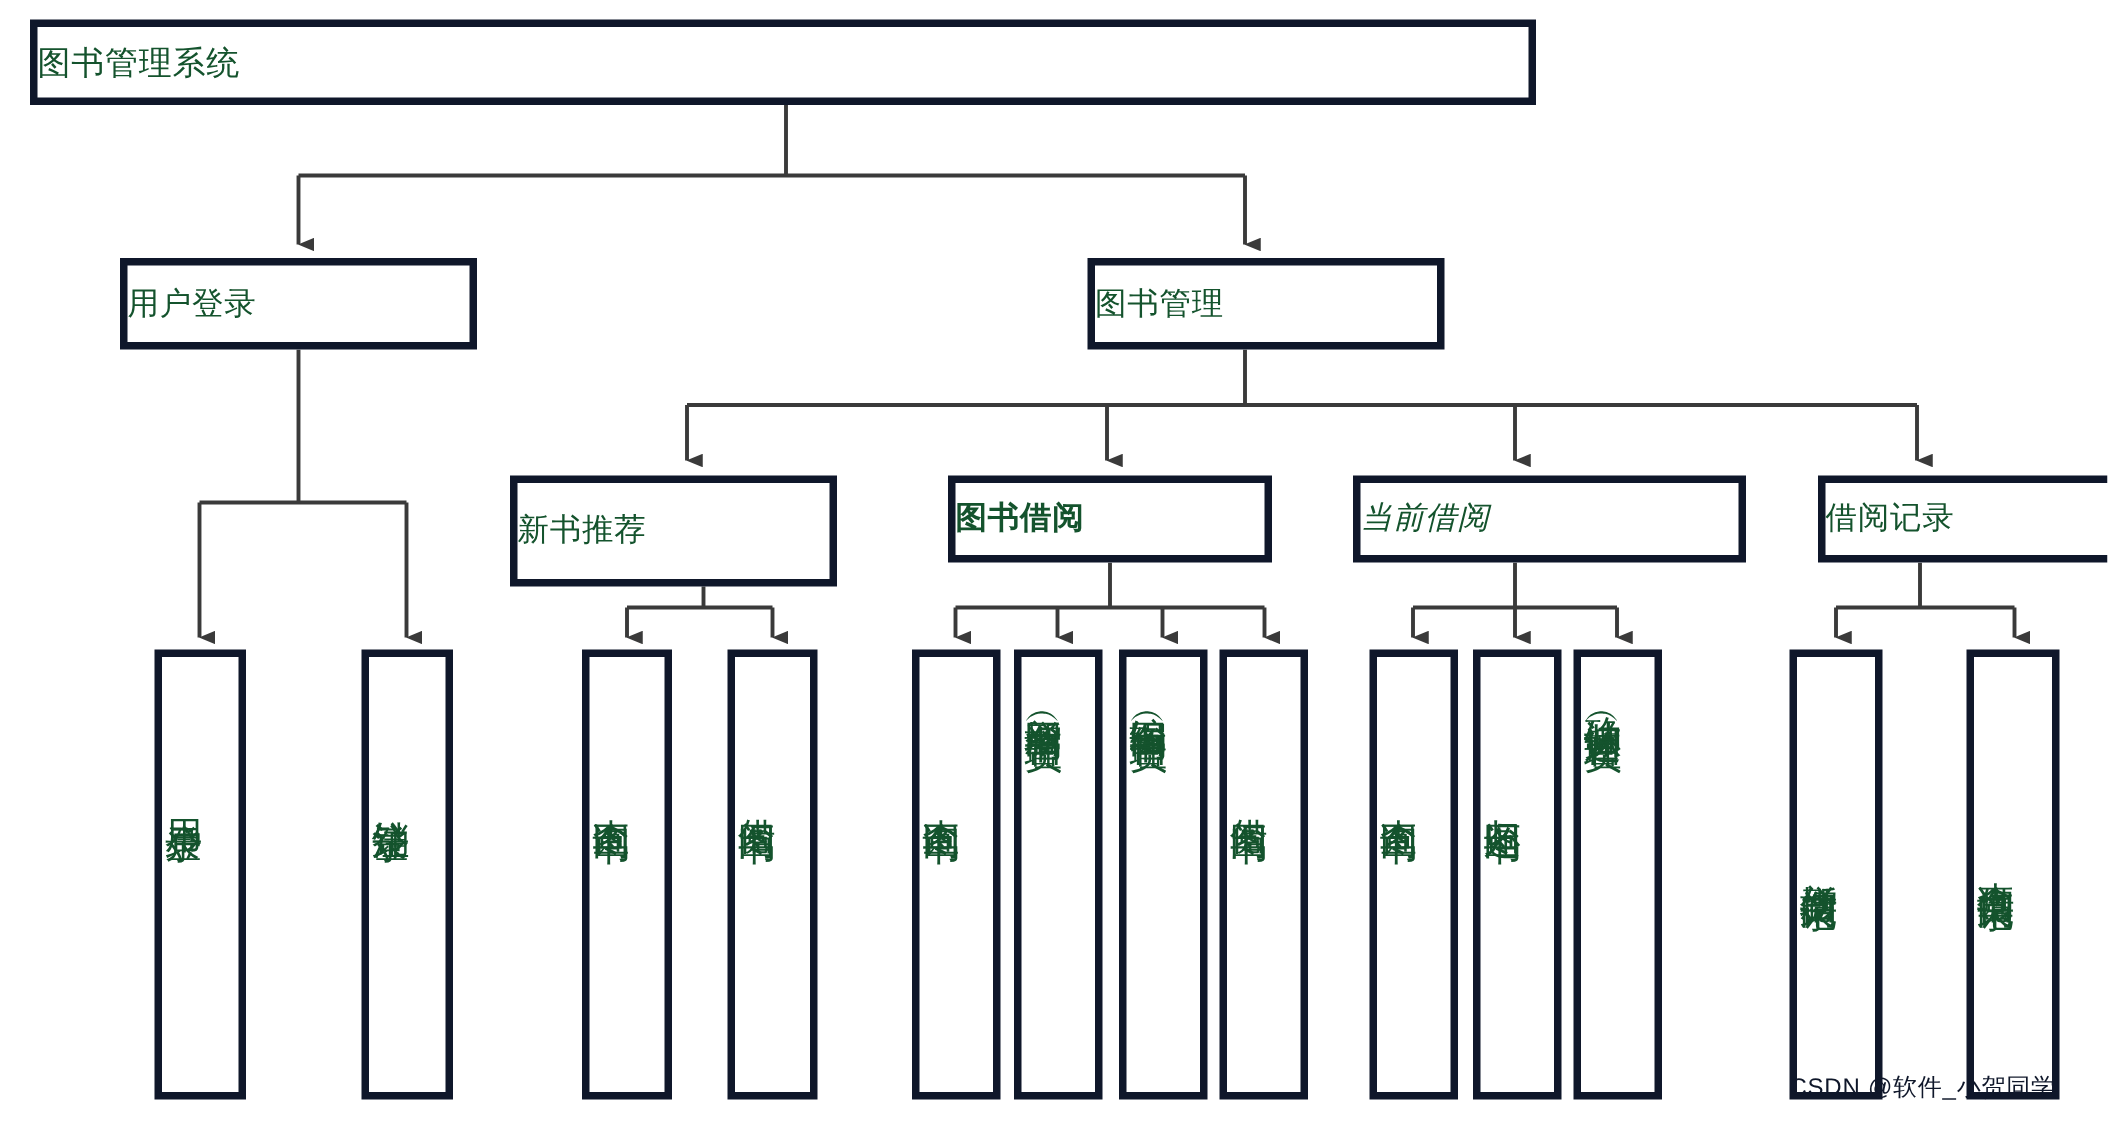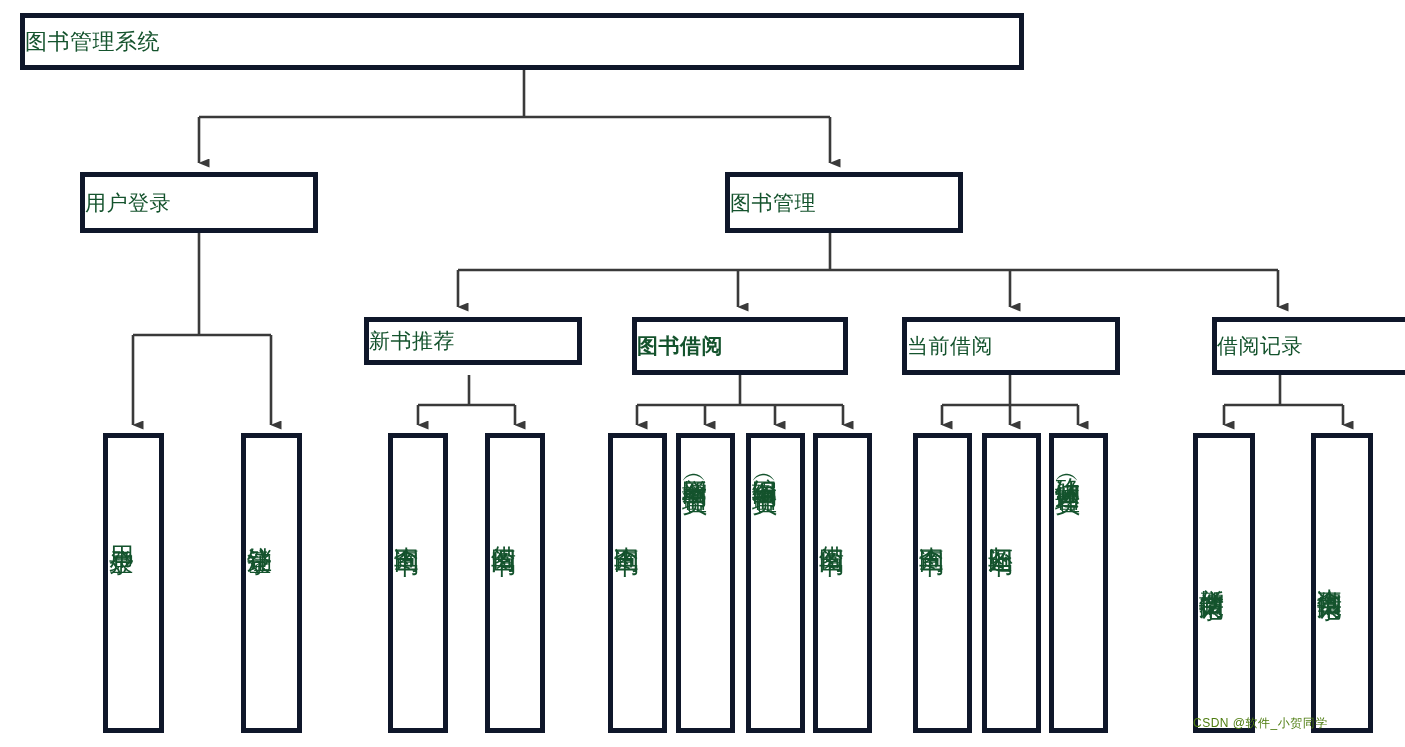--- a/index.html
+++ b/index.html
@@ -65,22 +65,22 @@
     margin-top: 78px;
   }
   .node.vert.tall .label {
     margin-top: 10px;
   }
   .node.vert.midshort .label {
     margin-top: 120px;
   }
   .watermark {
     position: absolute;
-    font-size: 12px;
-    color: #4d7c0f;
+    font-size: 16px;
+    color: #0f172a;
     letter-spacing: 0.5px;
     white-space: nowrap;
     user-select: none;
   }
 </style>
 </head>
 <body>
 
 <div id="canvas">
 
@@ -138,27 +138,27 @@
     <span class="label">图书管理系统</span>
   </div>
 
   <div class="node horiz" style="left:80px; top:172px; width:238px; height:61px;">
     <span class="label">用户登录</span>
   </div>
   <div class="node horiz" style="left:725px; top:172px; width:238px; height:61px;">
     <span class="label">图书管理</span>
   </div>
 
-  <div class="node horiz" style="left:364px; top:317px; width:218px; height:48px;">
+  <div class="node horiz" style="left:340px; top:317px; width:218px; height:74px;">
     <span class="label">新书推荐</span>
   </div>
   <div class="node horiz" style="left:632px; top:317px; width:216px; height:58px;font-weight:bold;">
     <span class="label">图书借阅</span>
   </div>
-  <div class="node horiz" style="left:902px; top:317px; width:218px; height:58px;">
+  <div class="node horiz" style="left:902px; top:317px; width:262px; height:58px;font-style:italic;">
     <span class="label">当前借阅</span>
   </div>
   <div class="node horiz" style="left:1212px; top:317px; width:216px; height:58px;">
     <span class="label">借阅记录</span>
   </div>
 
   <div class="node vert mid" style="left:103px; top:433px; width:61px; height:300px;">
     <span class="label">用户登录</span>
   </div>
   <div class="node vert mid" style="left:241px; top:433px; width:61px; height:300px;">

